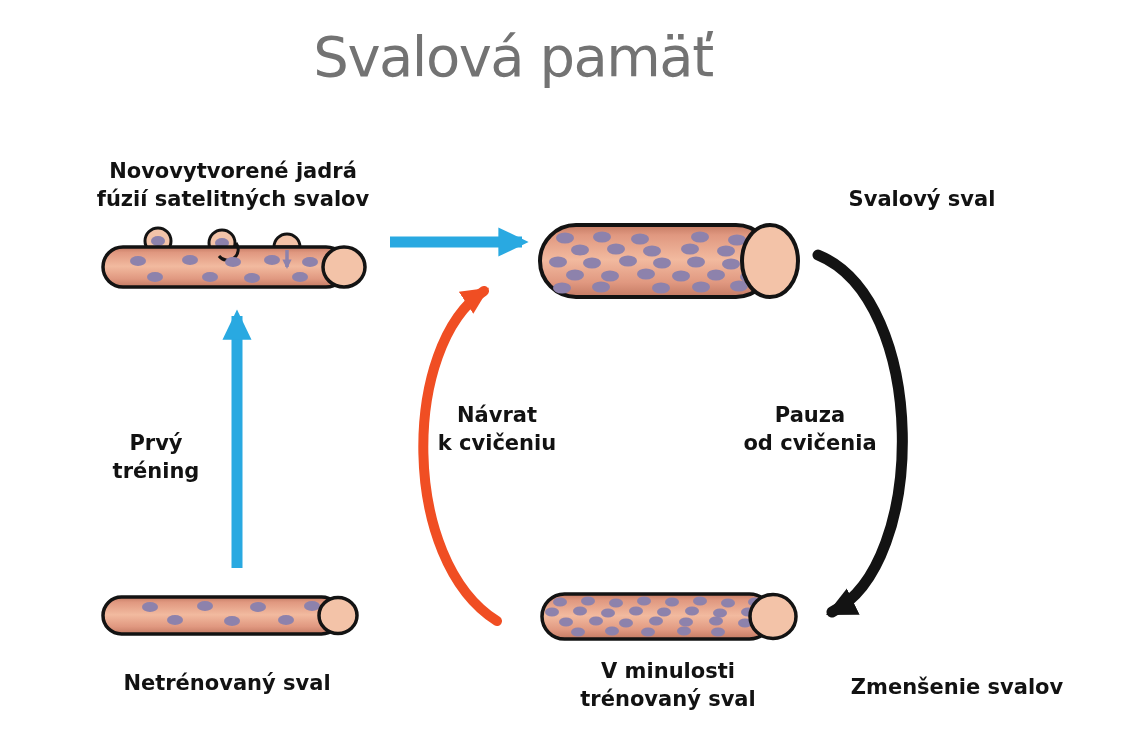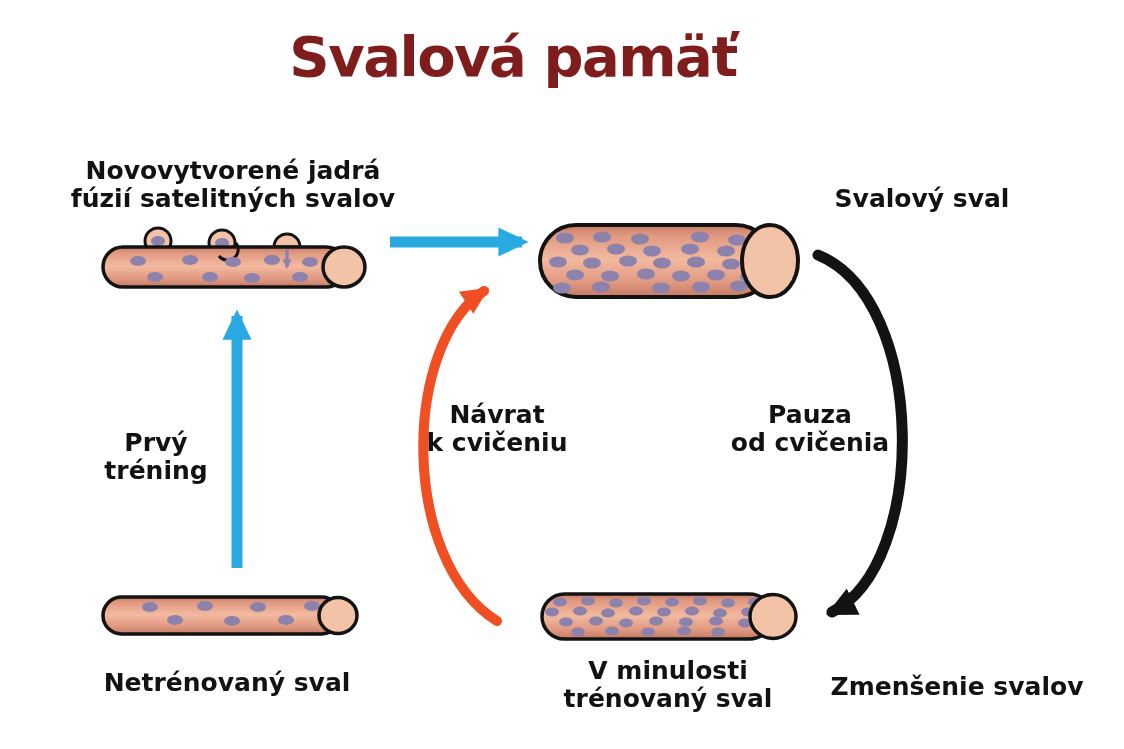--- a/index.html
+++ b/index.html
@@ -10,33 +10,33 @@
     font-family:"DejaVu Sans","Liberation Sans",sans-serif;
     overflow:hidden;
   }
   #diagram-svg{position:absolute;left:0;top:0;}
   .lbl{
     position:absolute;
     transform:translateX(-50%);
     text-align:center;
     color:#121212;
     font-weight:700;
-    font-size:25px;
+    font-size:21px;
     line-height:28px;
     white-space:nowrap;
   }
   .lbl div{white-space:nowrap;}
   #title{
     position:absolute;
     left:513px;top:24px;
     transform:translateX(-50%);
     font-size:56px;
-    font-weight:700;
+    font-weight:400;
     letter-spacing:-1.5px;
-    color:#7f1d1d;
+    color:#737373;
     white-space:nowrap;
   }
 </style>
 </head>
 <body>
 
 <div id="stage">
 
   <svg id="diagram-svg" width="1124" height="749" viewBox="0 0 1124 749">
       <defs>

